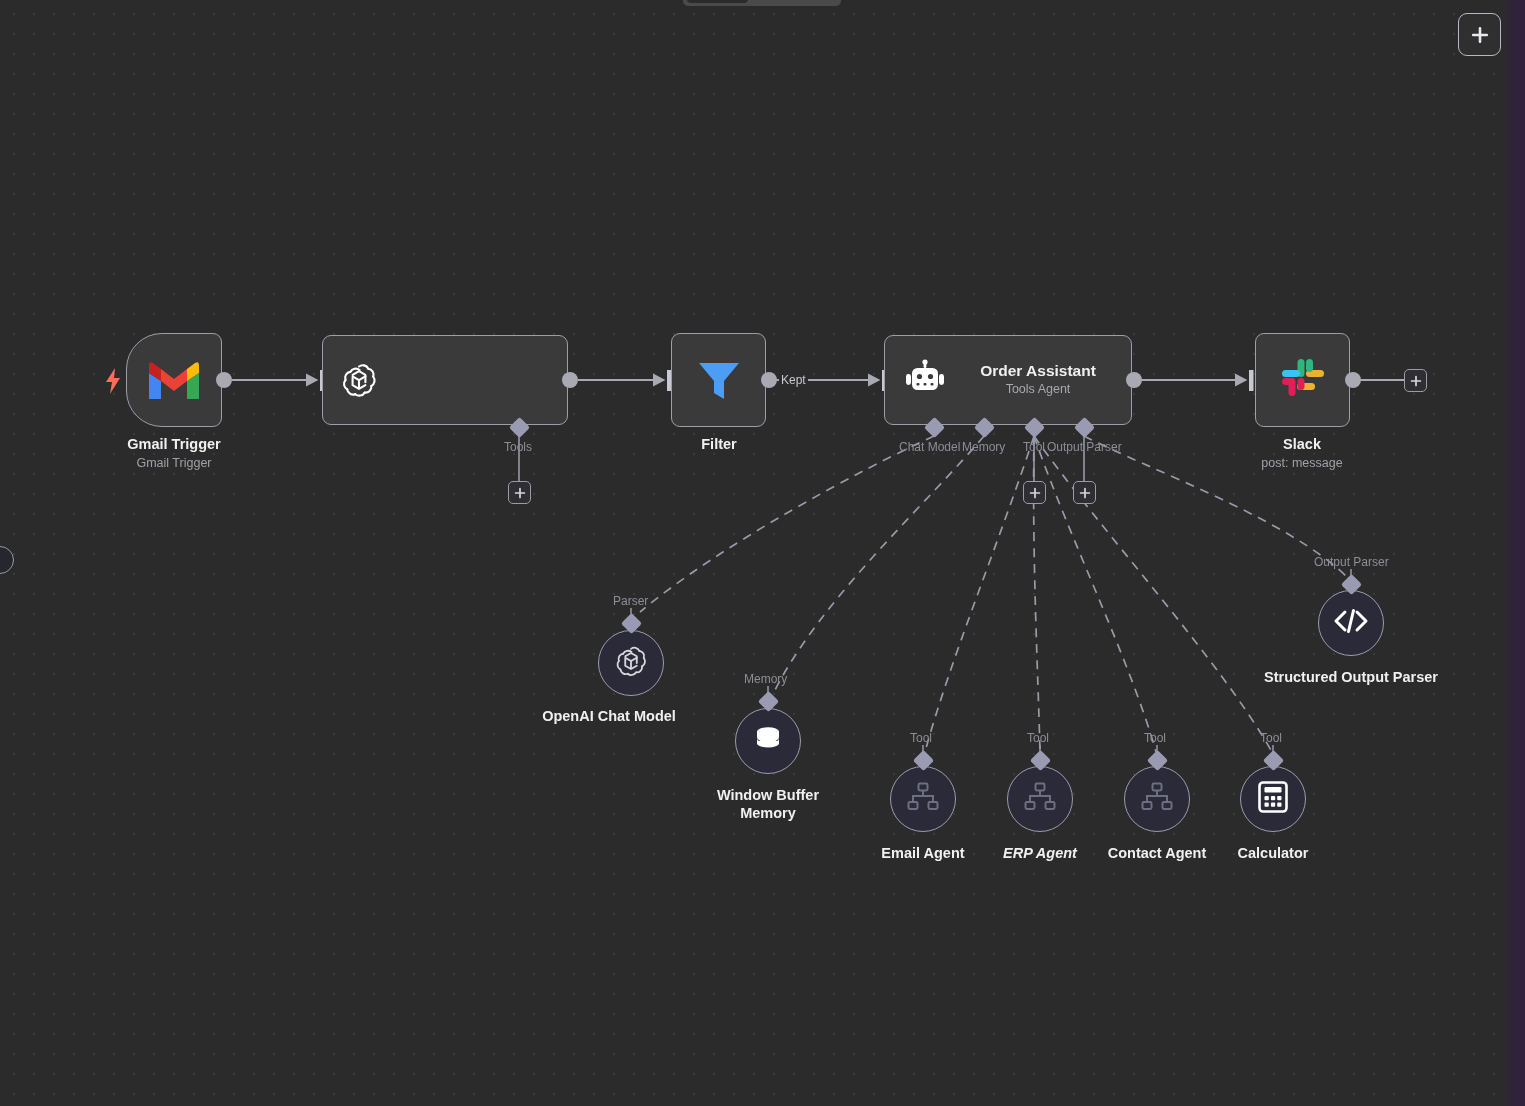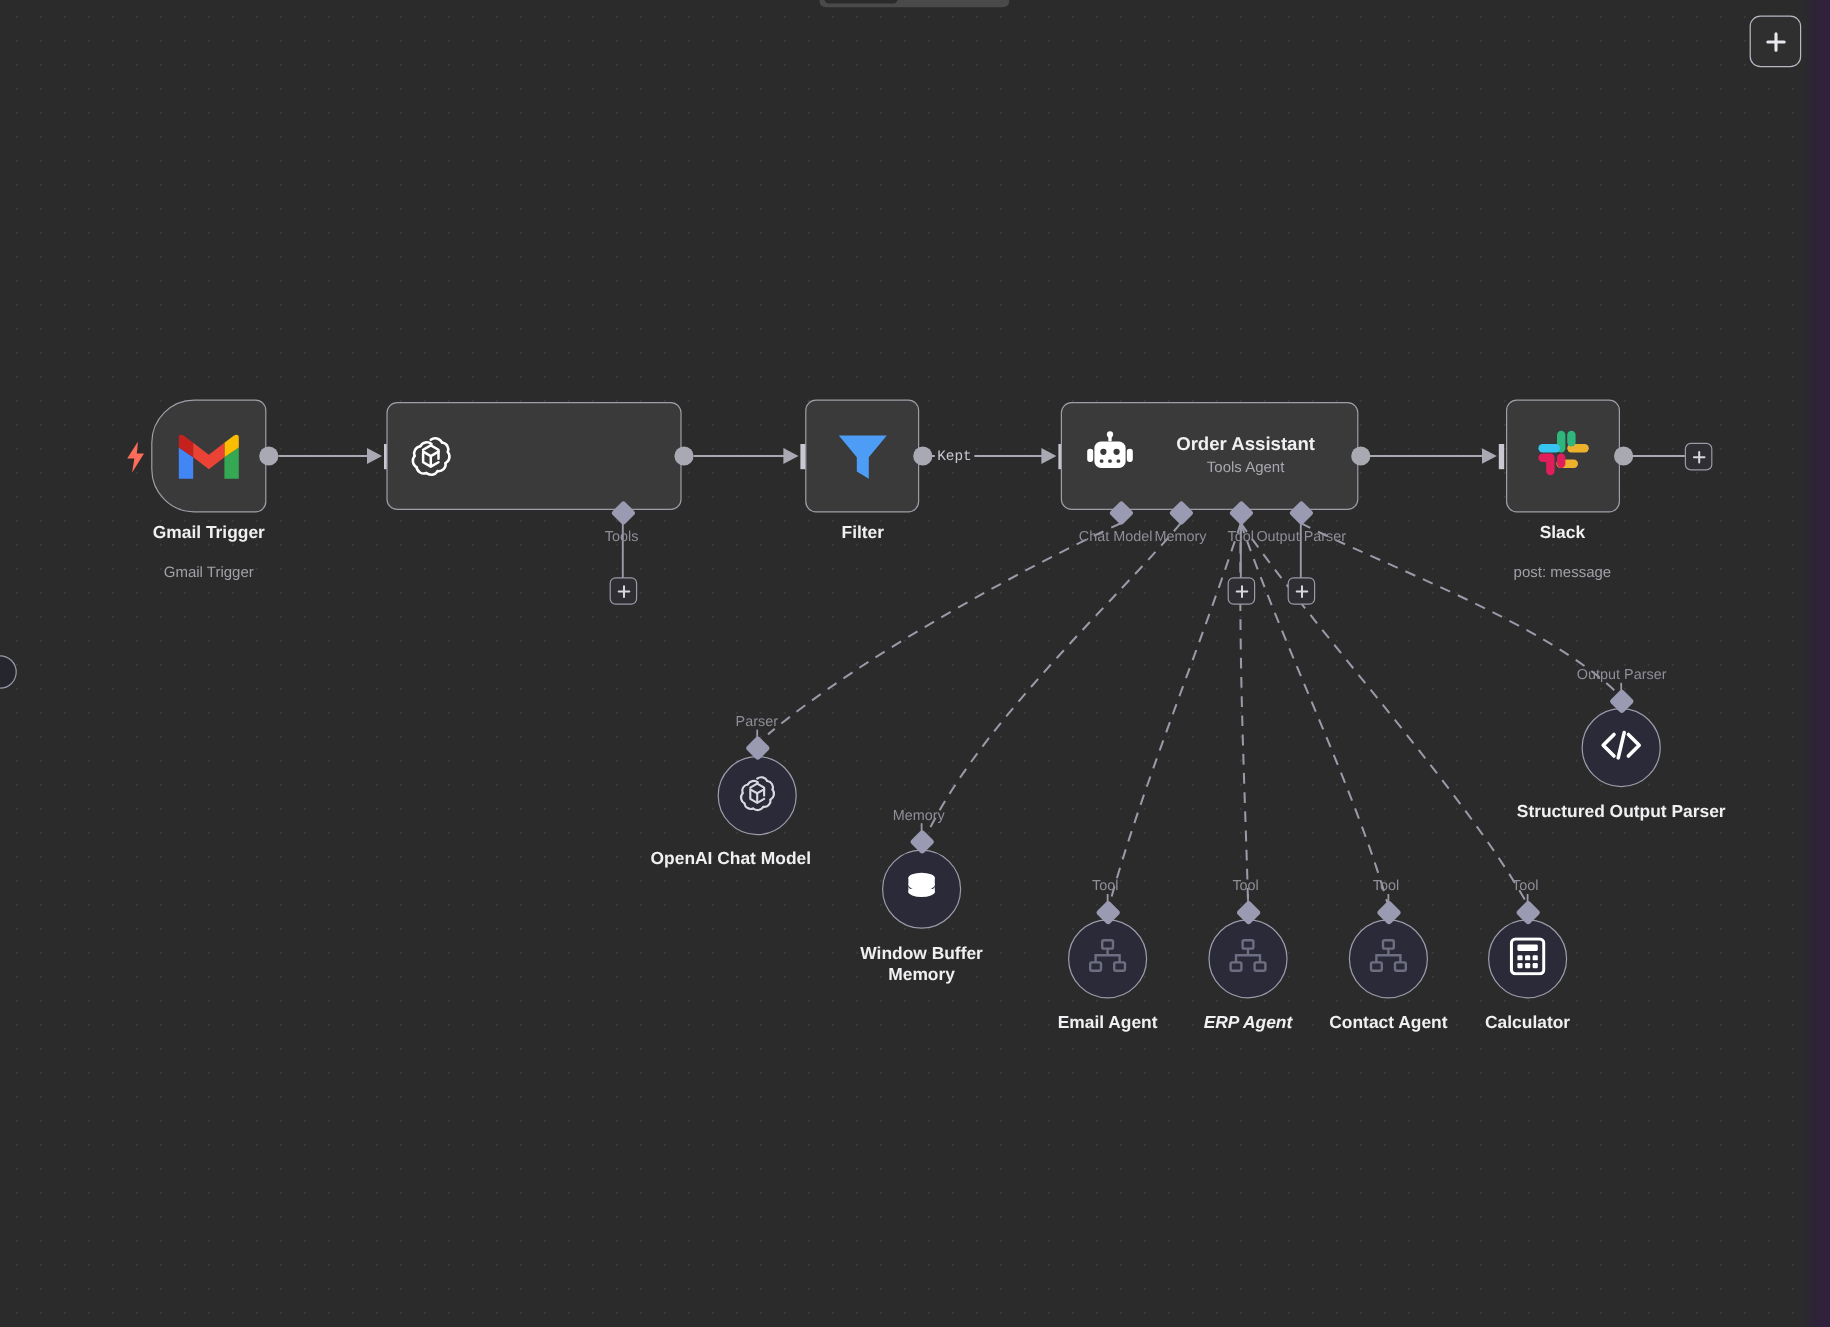--- a/index.html
+++ b/index.html
@@ -57,21 +57,21 @@
     border-radius:9px;
     display:flex; align-items:center;
   }
   .node.trigger{ border-top-left-radius:36px; border-bottom-left-radius:36px; }
   .node .nicon{ display:flex; align-items:center; justify-content:center; flex:none; }
   .node .ntext{ display:flex; flex-direction:column; }
   .node .ntitle{ font-size:15.5px; font-weight:700; color:#f0f0f2; line-height:1.2; }
   .node .nsub{ font-size:12.5px; color:#a8a8b0; line-height:1.25; margin-top:2px; }
   .caption{
     position:absolute; text-align:center; z-index:16;
-    display:flex; flex-direction:column; align-items:center; gap:18px;
+    display:flex; flex-direction:column; align-items:center; gap:4px;
   }
   .cap-title{ font-size:14.5px; font-weight:700; color:#f0f0f2; white-space:nowrap; }
   .cap-sub{ font-size:12.5px; color:#a0a0a8; white-space:nowrap; }
   
   .subnode{
     position:absolute; z-index:15;
     width:66px; height:66px; border-radius:50%;
     background:#2a2a38; border:1.5px solid #9c9caa;
     display:flex; align-items:center; justify-content:center;
   }
@@ -96,21 +96,21 @@
   }
   .plusbtn{
     position:absolute; z-index:19;
     width:23px; height:23px; border:1.5px solid #9a9aa8;
     border-radius:5px; background:#2f2f33;
     display:flex; align-items:center; justify-content:center;
   }
   .bolt{ position:absolute; z-index:17; }
   .conn-label{
     position:absolute; z-index:18; font-size:12px; color:#c8c8d0;
-    background:#2b2b2b; padding:0 2px;font-family:Liberation Mono, monospace;
+    background:#2b2b2b; padding:0 2px;
   }
 </style>
 </head>
 <body>
 
 <div id="canvas">
 
   <div class="edge-strip"></div>
 
   <div class="tabbar">

